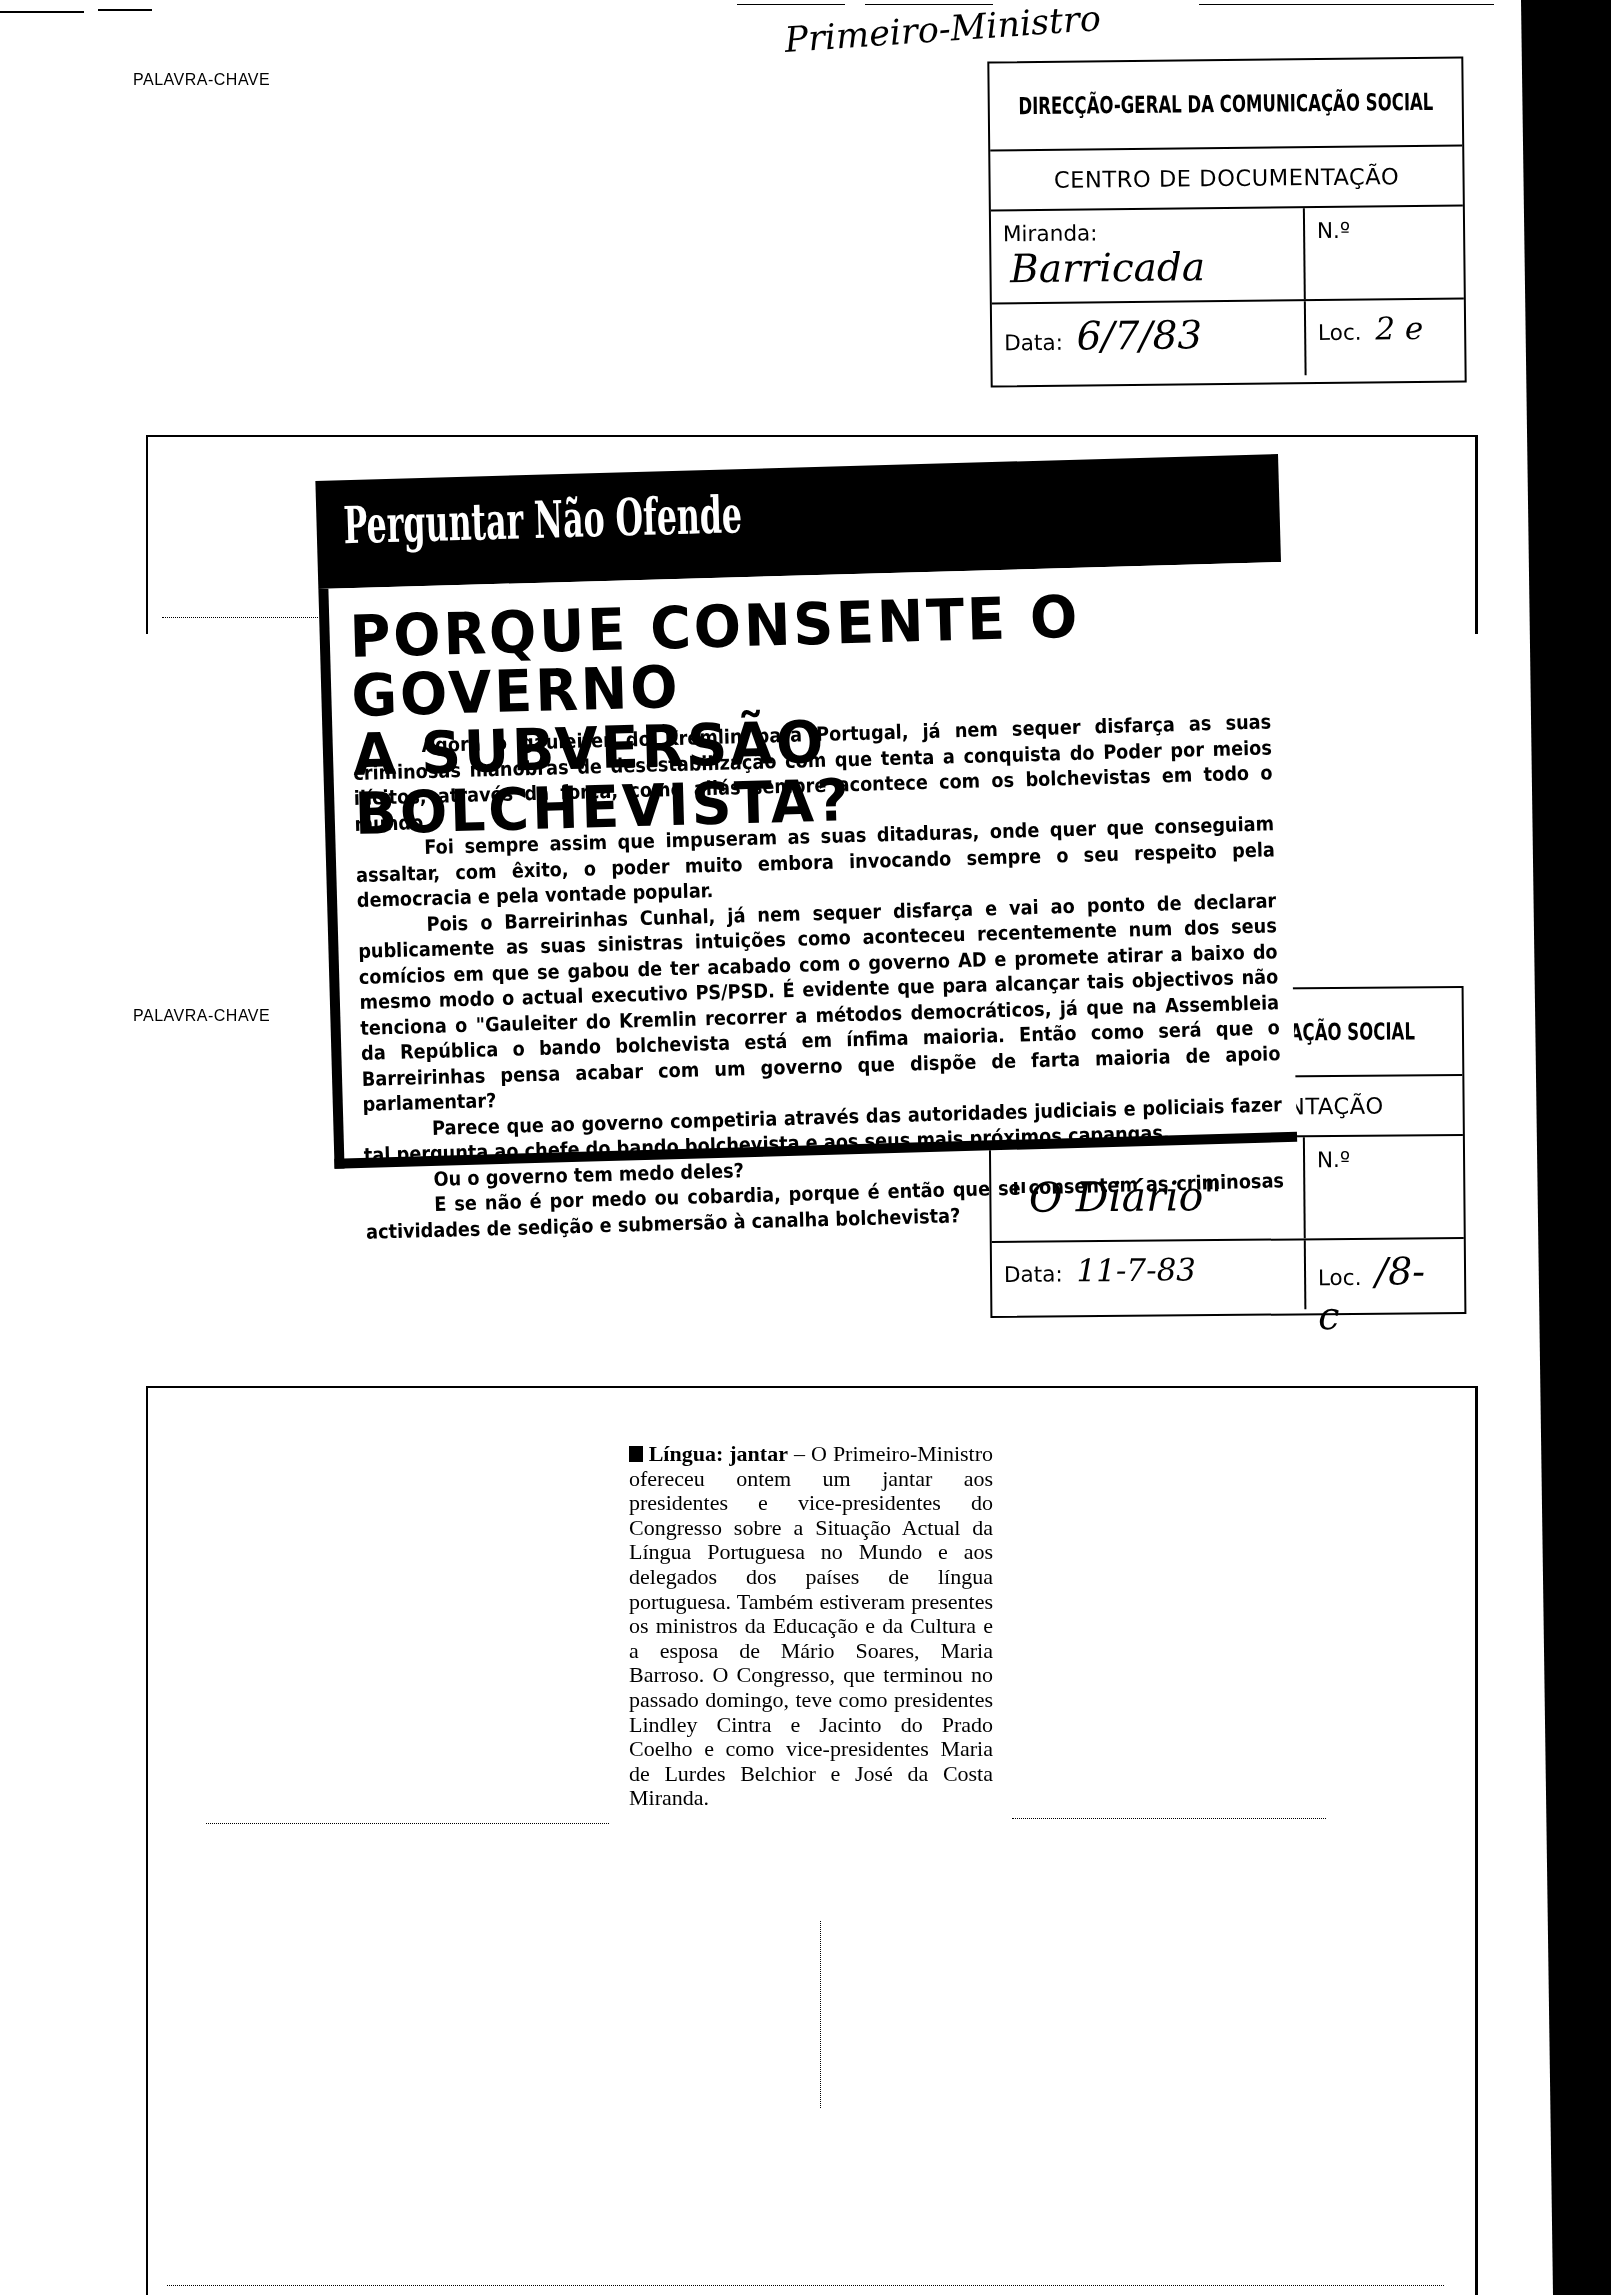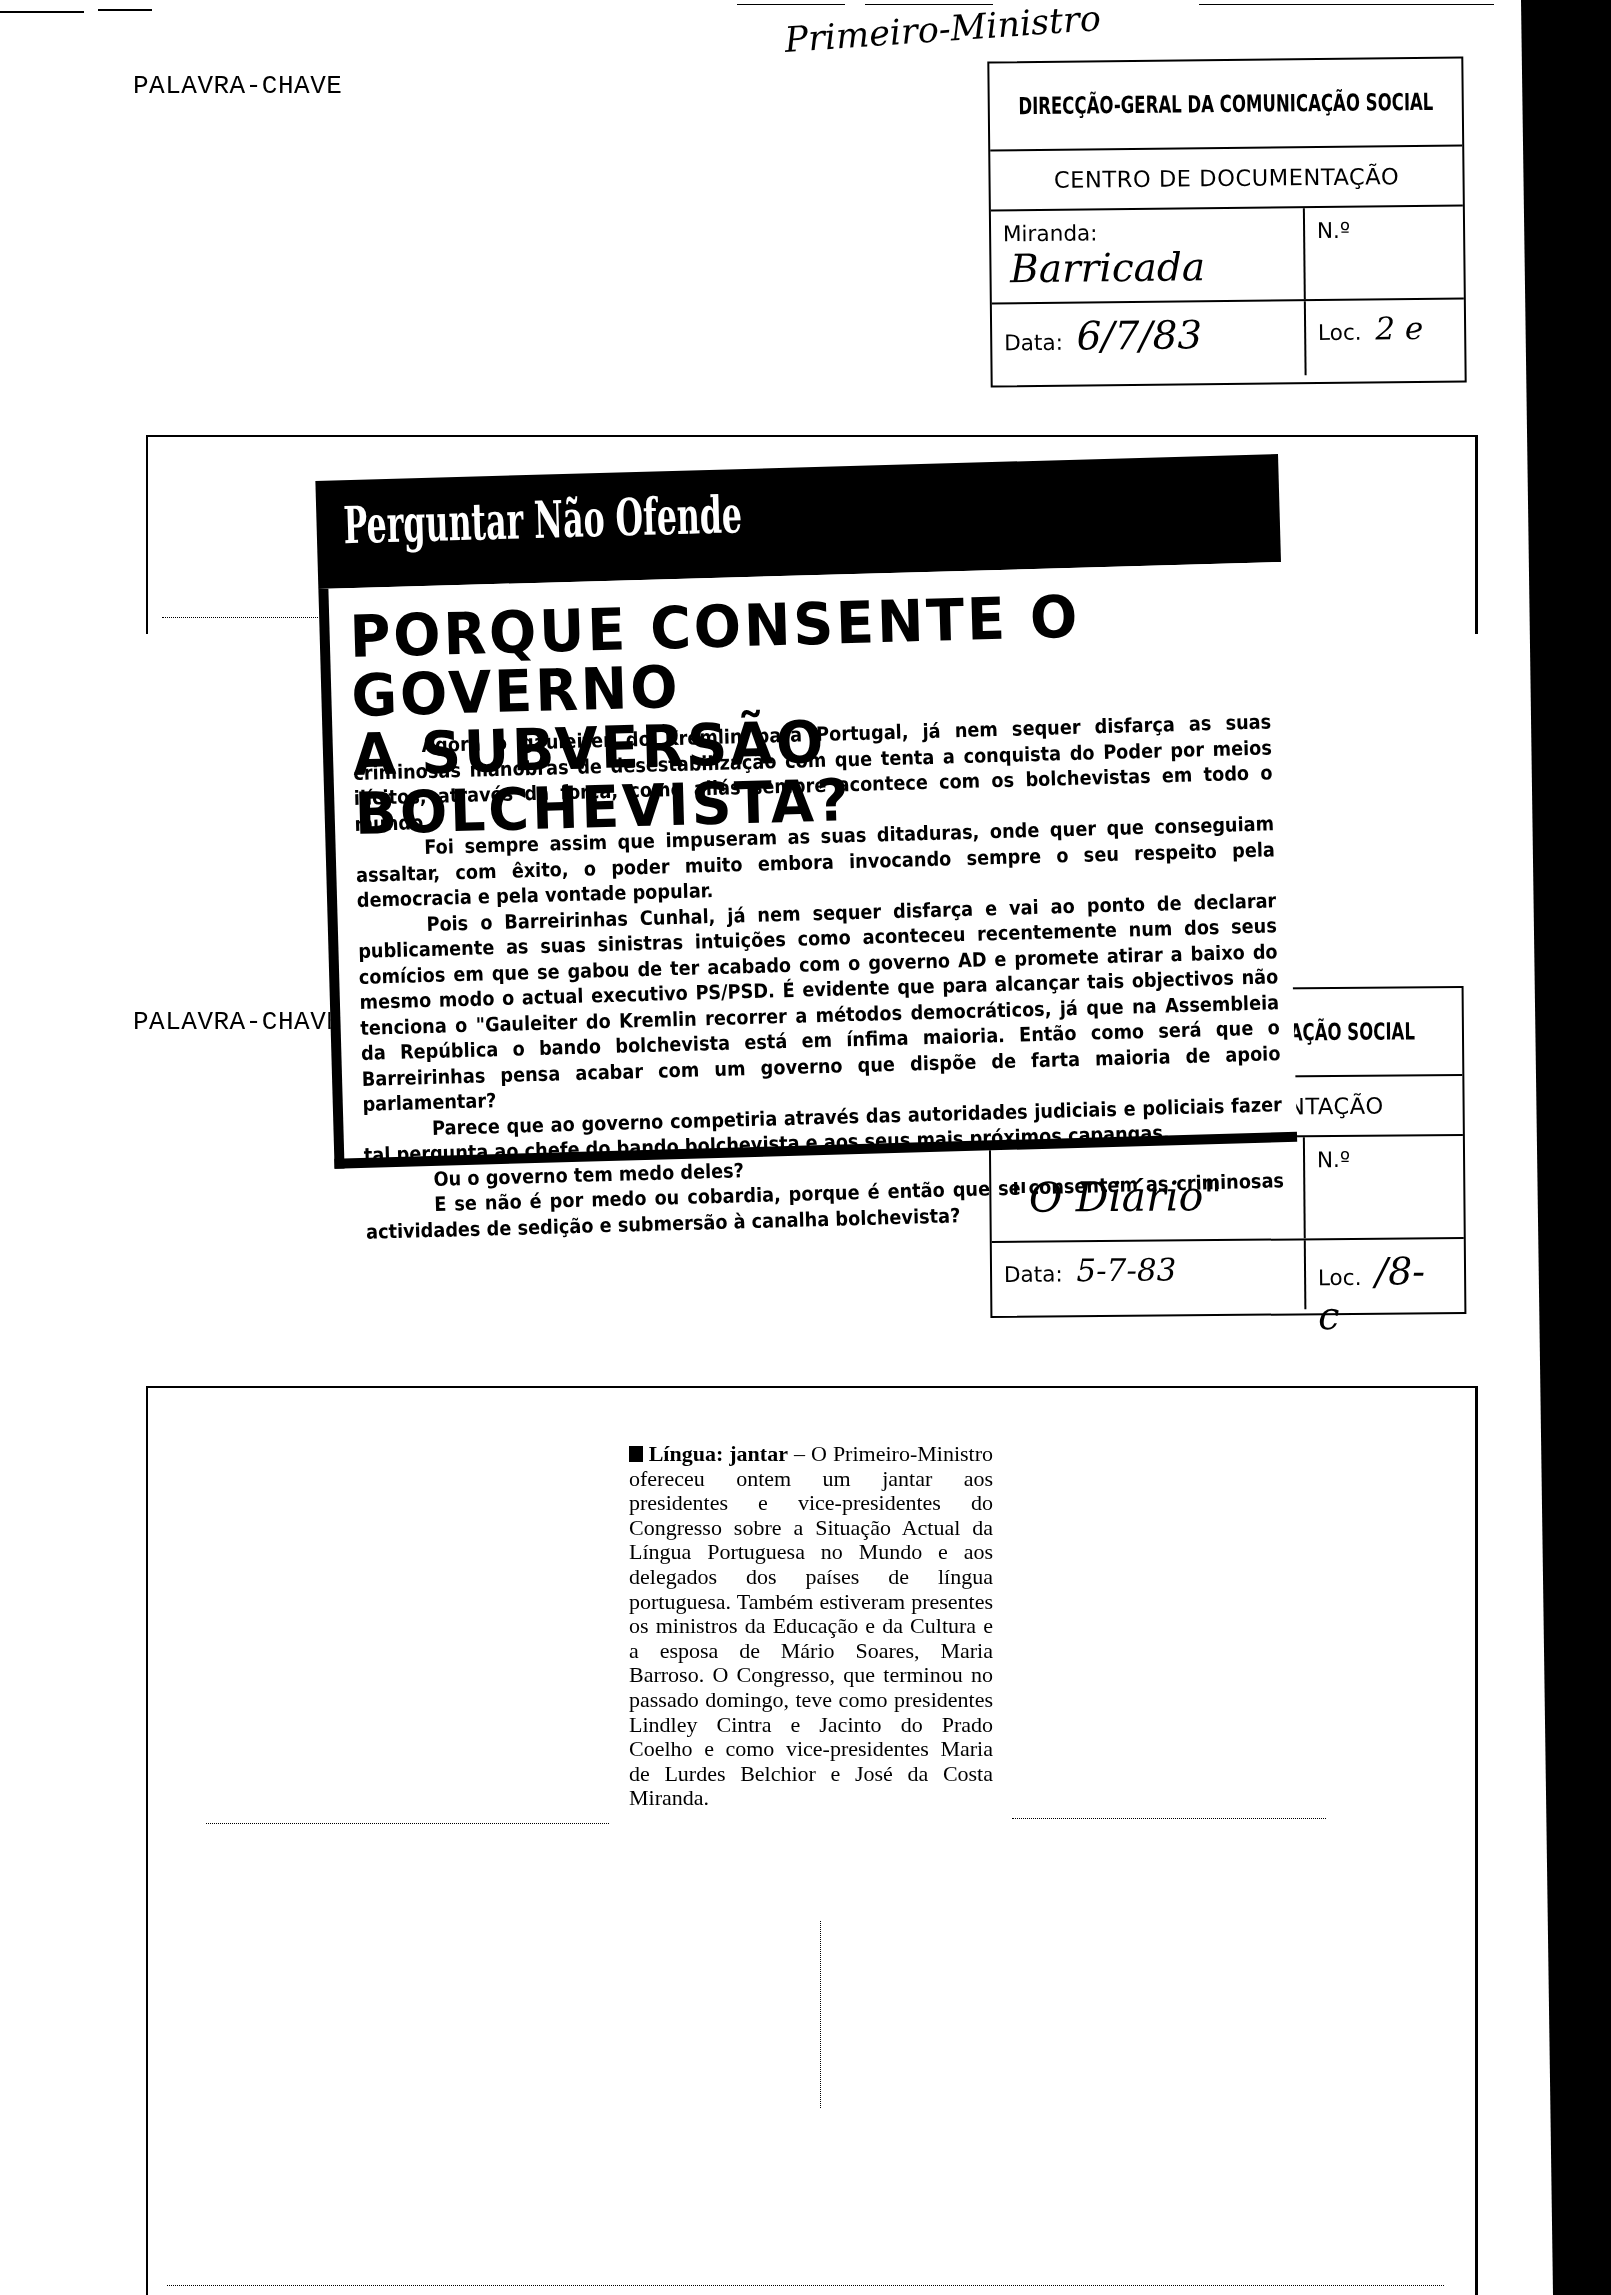--- a/index.html
+++ b/index.html
@@ -2,21 +2,21 @@
 <html style="font-size:7.9px"><head>
 <meta charset="utf-8">
 <style>
   html, body { margin:0; padding:0; background:#ffffff; }
   body { width:1612px; height:2295px; position:relative; overflow:hidden; font-family:"Liberation Sans", sans-serif; color:#000; }
   .abs { position:absolute; }
   .scan-top { left:0; top:0; width:1612px; height:3.9px; }
   .scan-top span { position:absolute; height:2.5px; background:#000; top:9.8px; }
   .right-strip { left:1521px; top:0; width:91px; height:2295px; background:#000;
     clip-path: polygon(0 0, 100% 0, 100% 100%, 32px 100%); }
-  .keyword { font-family:Liberation Mono, monospace; font-size:26px; letter-spacing:0.5px; }
+  .keyword { font-family:Liberation Sans, sans-serif; font-size:16px; letter-spacing:0.5px; }
   .handnote { font-family:"DejaVu Serif", serif; font-style:italic; font-size:35px; transform:rotate(-4deg); transform-origin:left bottom; }
   .stamp { border:2.5px solid #000; background:#fff; }
   .stamp .row { border-bottom:2px solid #000; display:flex; align-items:center; justify-content:center; box-sizing:border-box; }
   .stamp .title1 { font-family:"DejaVu Sans Condensed","DejaVu Sans", sans-serif; font-weight:bold; font-size:23.6px; transform:scaleX(0.78); white-space:nowrap; }
   .stamp .title2 { font-family:"DejaVu Sans", sans-serif; font-size:22.6px; letter-spacing:0.5px; }
   .stamp .split { display:flex; border-bottom:2px solid #000; box-sizing:border-box; }
   .stamp .split:last-child { border-bottom:none; }
   .stamp .cell { box-sizing:border-box; padding:9.8px 11.8px; font-family:"DejaVu Sans", sans-serif; font-size:21.6px; position:relative; }
   .stamp .cell.left { border-right:2.5px solid #000; }
   .stamp .hand { font-family:"DejaVu Serif", serif; font-style:italic; font-size:39px; margin-left:6.9px; }
@@ -94,21 +94,21 @@
     <div class="cell left" style="width:314px;padding-top:34px;">
       <span class="hand" style="font-size:41px;">"O Diário"</span>
     </div>
     <div class="cell" style="width:152px;">
       <span>N.º</span>
     </div>
   </div>
   <div class="split" style="height:69px;">
     <div class="cell left" style="width:314px;">
       <span>Data:</span>
-      <span class="hand" style="font-size:31px;">5-7-83</span>
+      <span class="hand" style="font-size:31px;">11-7-83</span>
     </div>
     <div class="cell" style="width:152px;">
       <span>Loc.</span>
       <span class="hand" style="font-size:38px;margin-top:40px;">/8-c</span>
     </div>
   </div>
 </div>
 
 <div class="abs clip1">
   <div class="bar">

